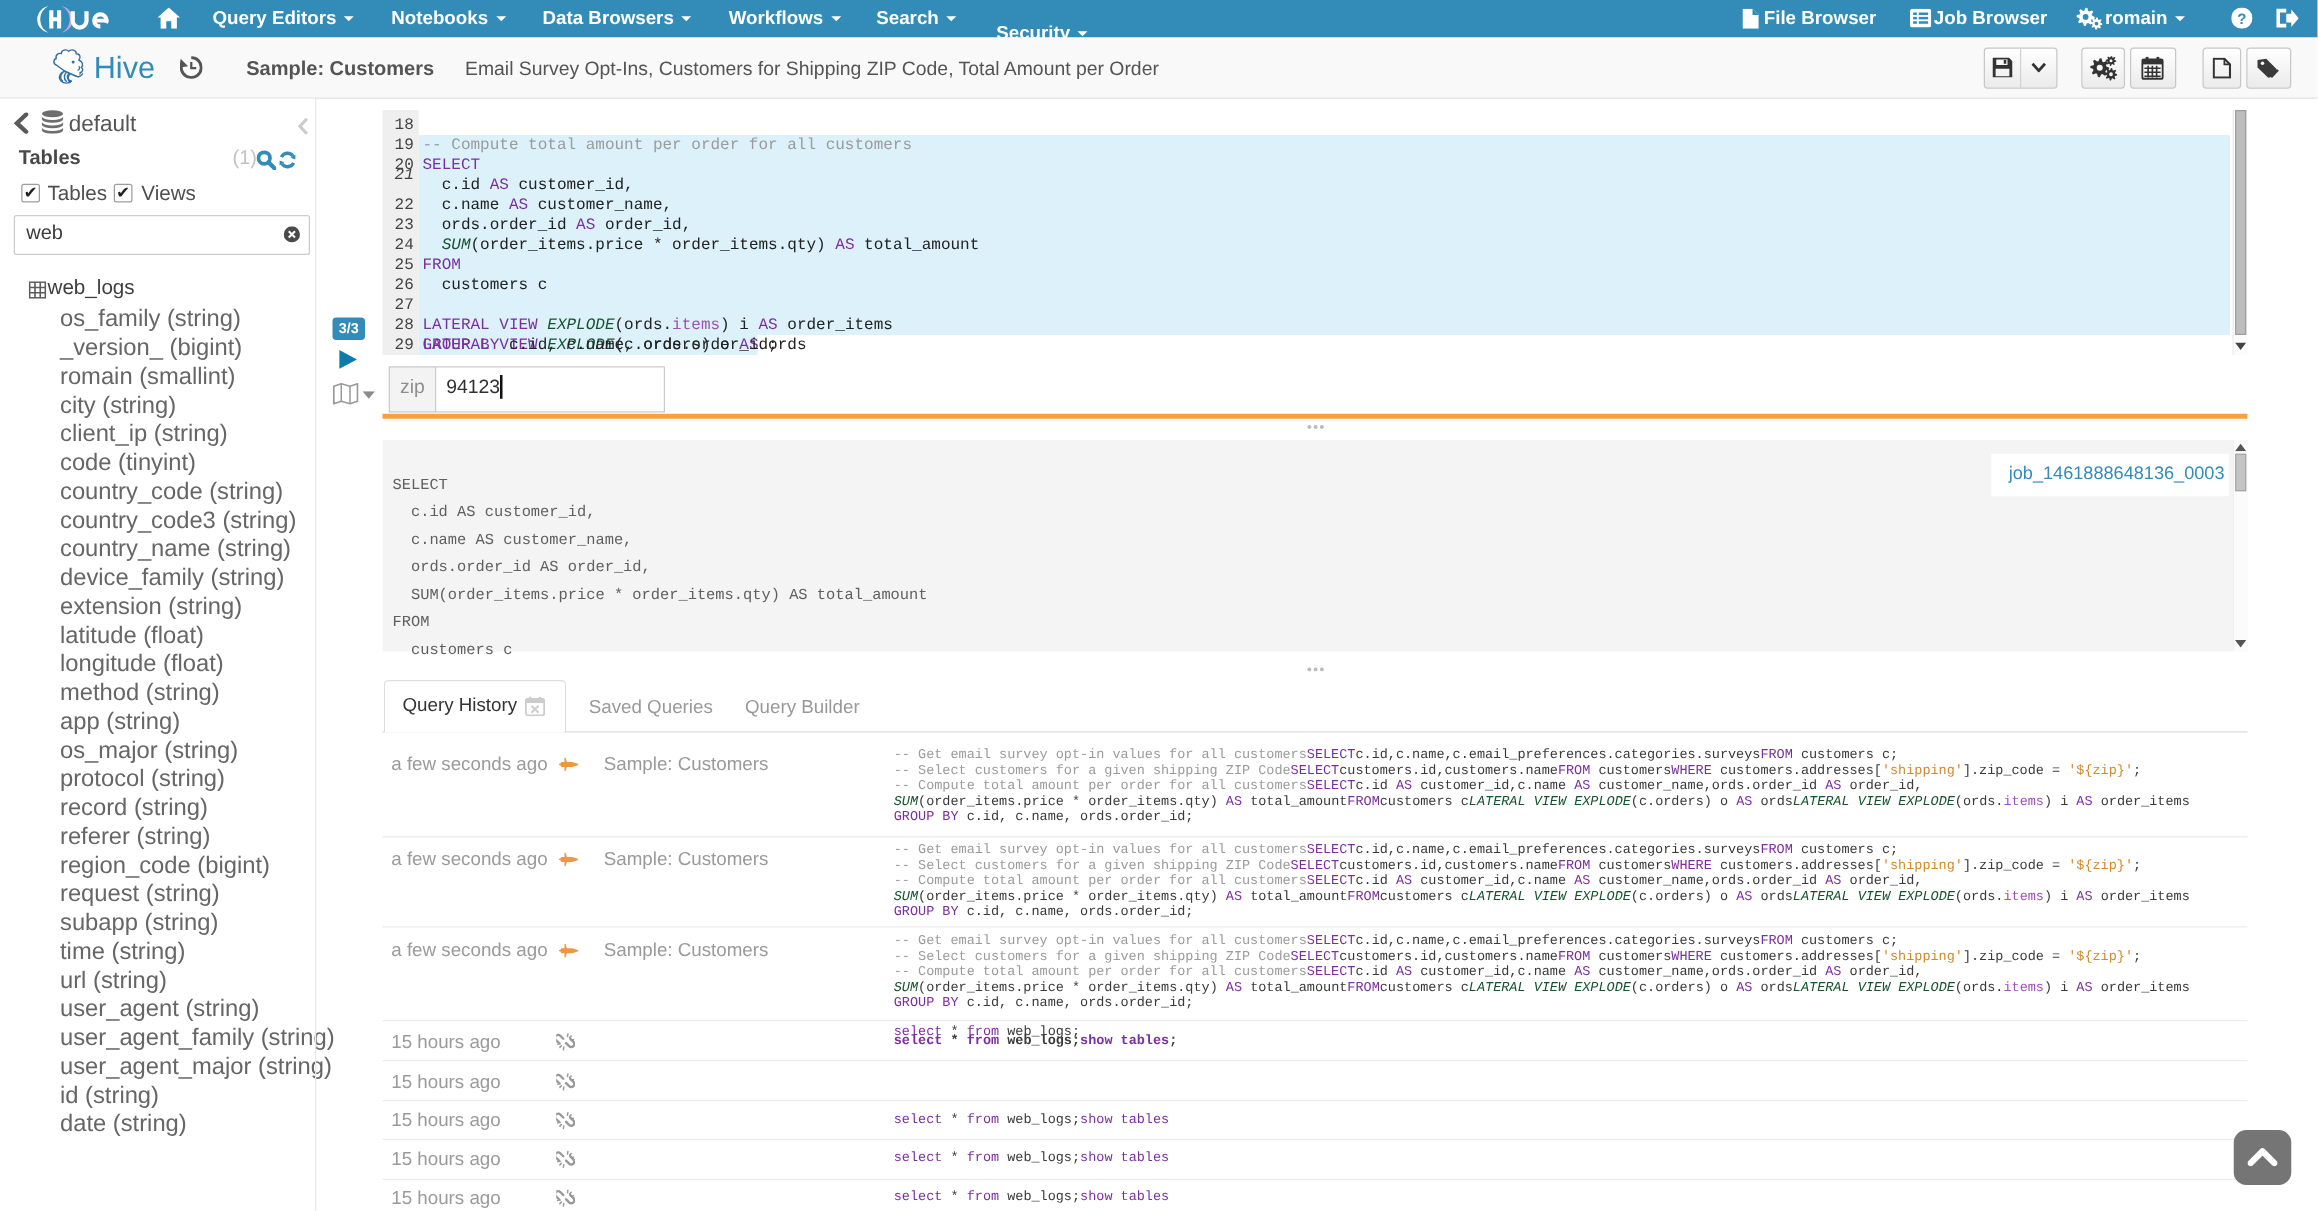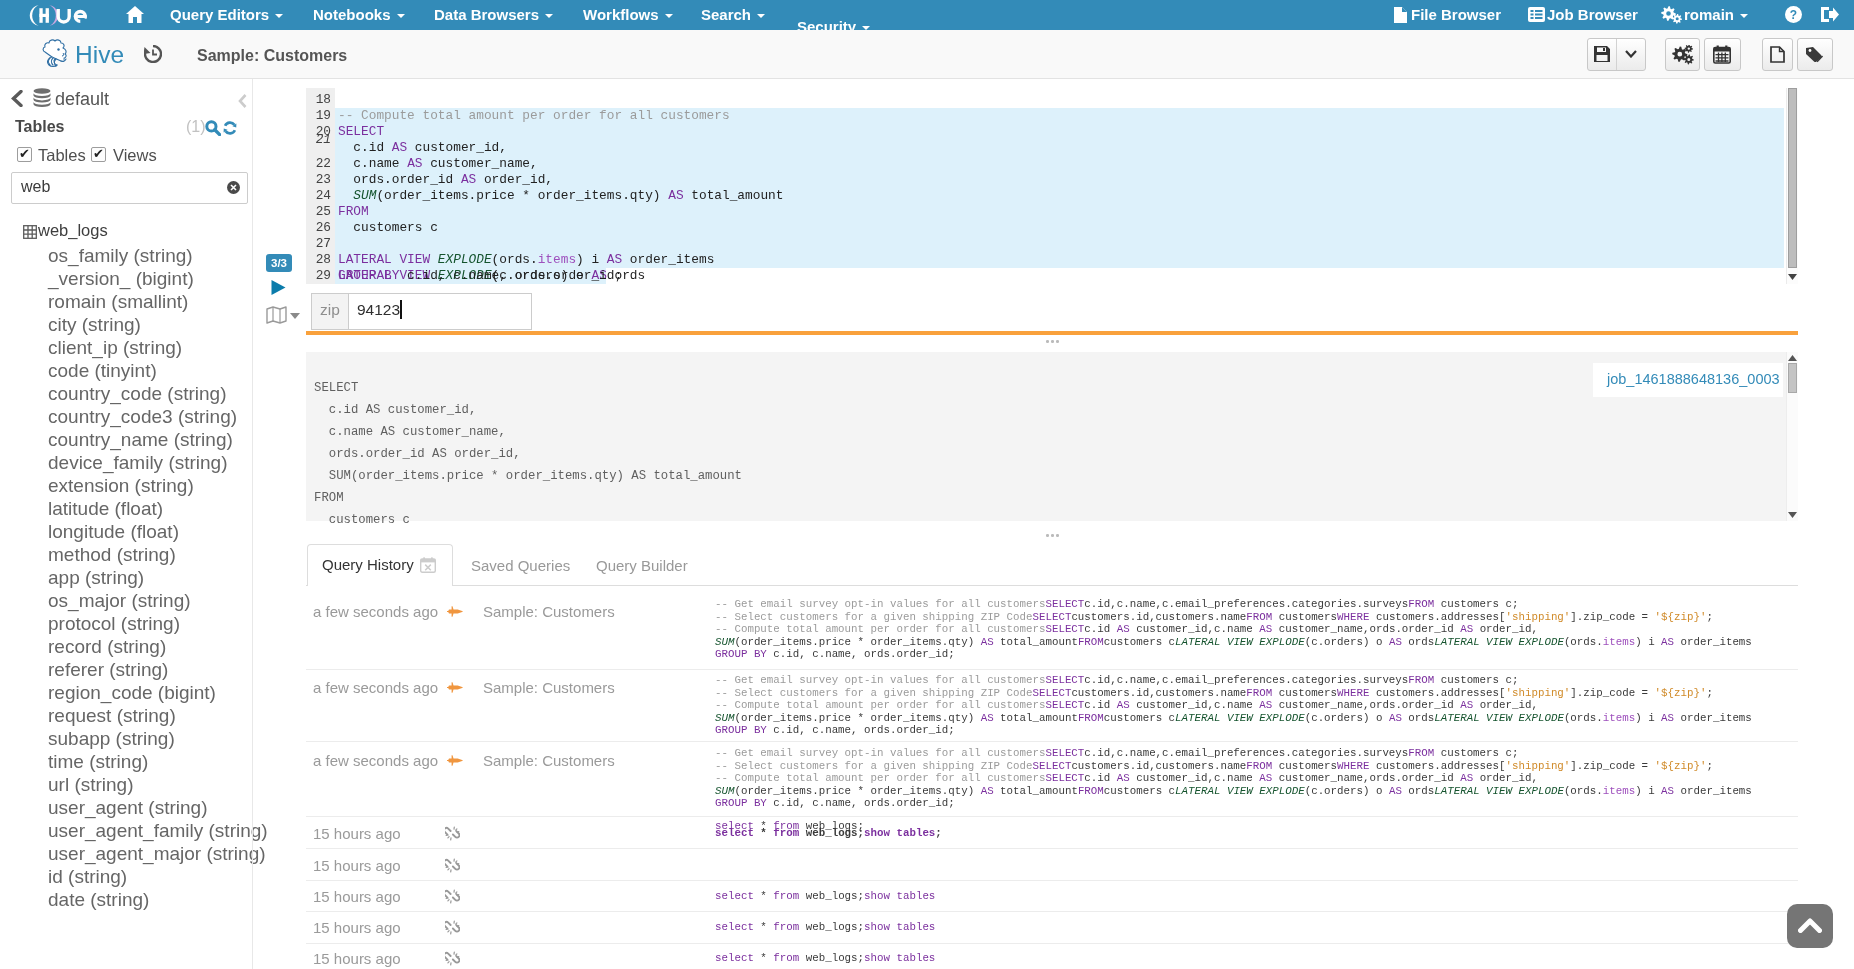--- a/index.html
+++ b/index.html
@@ -132,20 +132,21 @@
     <path d="M21,14 C22,15 22,17 20,17" fill="none" stroke="#2f6ea3" stroke-width="1"></path>
   </svg>
   <span class="abs" style="left:75px;top:11px;font-size:24.5px;color:#338bb8;">Hive</span>
 
   <svg class="abs" style="left:144px;top:15px;" width="18" height="18" viewBox="0 0 18 18">
     <path d="M9,1 A8,8 0 1,1 1.2,7.2" fill="none" stroke="#555" stroke-width="2.4"></path>
     <path d="M0,2 L6,8 L-1,9 Z" fill="#555" transform="translate(0.5,0)"></path>
     <path d="M9,4.5 V9.5 H13" fill="none" stroke="#555" stroke-width="1.8"></path>
   </svg>
   <span class="abs" style="left:197px;top:17px;font-size:16px;font-weight:bold;color:#545454;">Sample: Customers</span>
+  <span class="abs" style="left:372px;top:17px;font-size:15.5px;color:#545454;">Email Survey Opt-Ins, Customers for Shipping ZIP Code, Total Amount per Order</span>
 
   <div class="btn2" style="left:1587px;width:59px;"></div>
   <div class="abs" style="left:1616px;top:9px;width:1px;height:31px;background:#d2d2d2;"></div>
   <svg class="abs" style="left:1594px;top:16px;" width="16" height="16" viewBox="0 0 16 16">
     <path d="M0,0 h13 l3,3 v13 h-16 Z M3,1.5 v4.5 h9 v-4.5 Z M2.5,9 h11 v6 h-11 Z" fill="#333" fill-rule="evenodd"></path>
     <rect x="9" y="2" width="2" height="3" fill="#333"></rect>
   </svg>
   <svg class="abs" style="left:1625px;top:20px;" width="12" height="8" viewBox="0 0 12 8">
     <path d="M1,1 L6,6.5 L11,1" fill="none" stroke="#333" stroke-width="2.2"></path>
   </svg>

